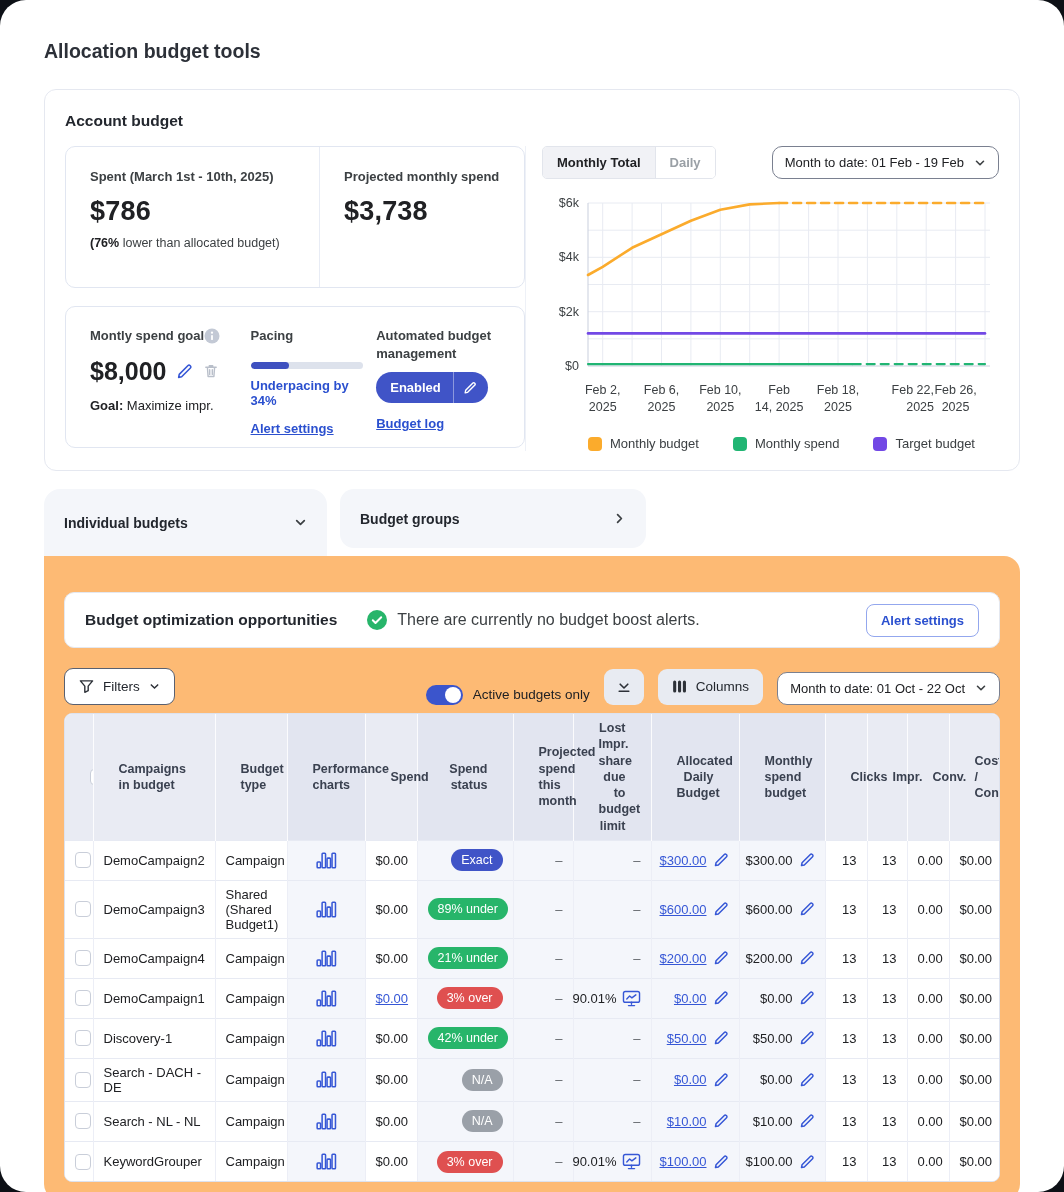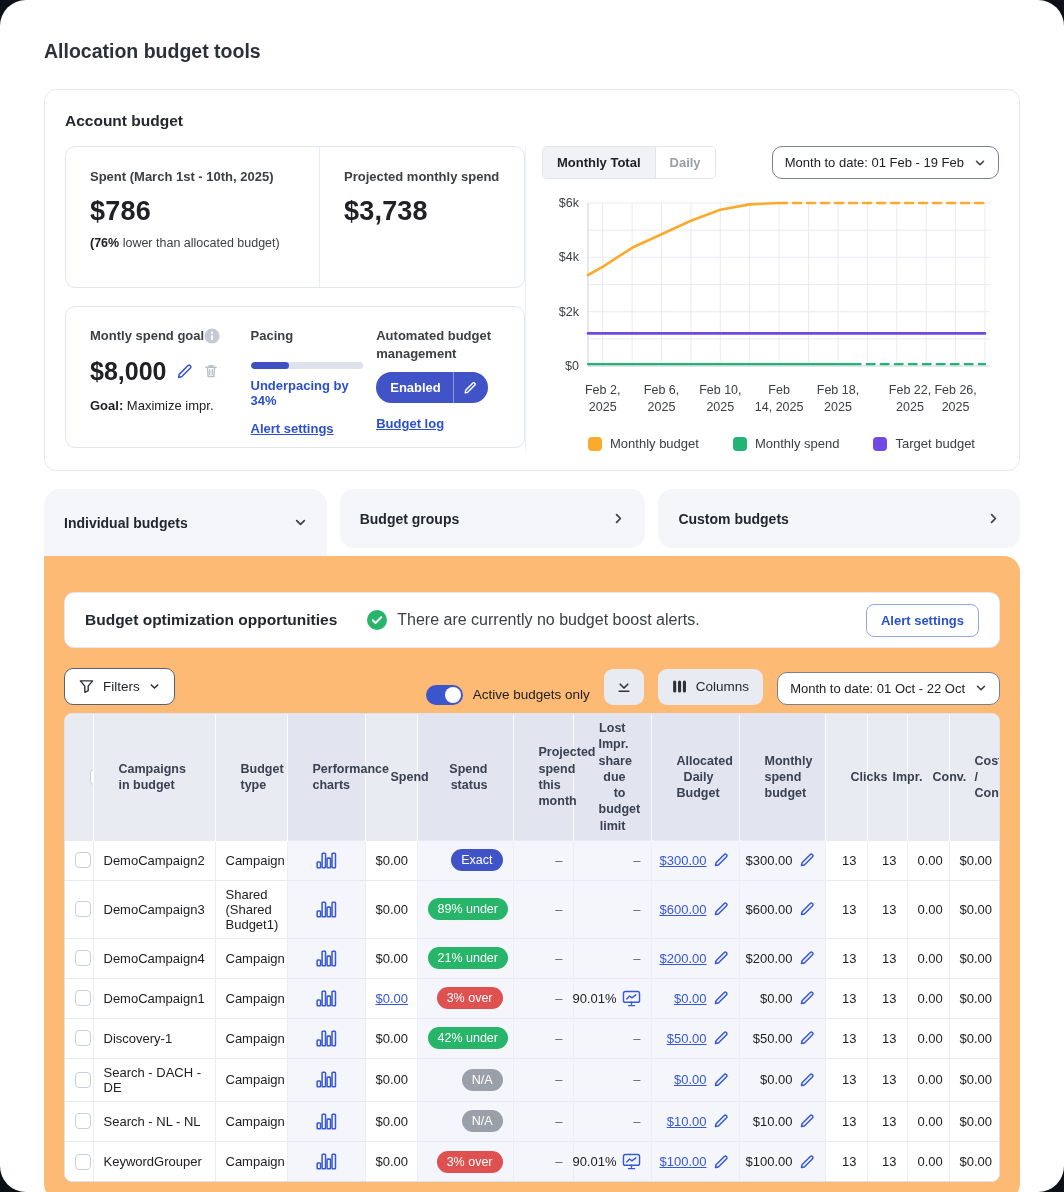--- a/index.html
+++ b/index.html
@@ -246,21 +246,21 @@
               <text x="37" y="118.7" text-anchor="end" font-size="12.5" fill="#3c4043" font-family="Liberation Sans, sans-serif">$2k</text>
               <text x="37" y="64.3" text-anchor="end" font-size="12.5" fill="#3c4043" font-family="Liberation Sans, sans-serif">$4k</text>
               <text x="37" y="10.0" text-anchor="end" font-size="12.5" fill="#3c4043" font-family="Liberation Sans, sans-serif">$6k</text>
             </svg></div>
         <div class="xlabels" id="xlabels">
             <div class="xlabel" style="left: 18.7037px;">Feb 2,<br>2025</div>
             <div class="xlabel" style="left: 77.5185px;">Feb 6,<br>2025</div>
             <div class="xlabel" style="left: 136.333px;">Feb 10,<br>2025</div>
             <div class="xlabel" style="left: 195.148px;">Feb<br>14, 2025</div>
             <div class="xlabel" style="left: 253.963px;">Feb 18,<br>2025</div>
-            <div class="xlabel" style="left: 326px;">Feb 22,<br>2025</div>
+            <div class="xlabel" style="left: 308px; text-align: right;">Feb 22,<br>2025</div>
             <div class="xlabel" style="left: 371.593px;">Feb 26,<br>2025</div>
           </div>
         <div class="legend" id="legend">
             <div class="legend-item">
               <span class="swatch" style="background:#FBAB2C"></span>
               <span>Monthly budget</span>
             </div>
             <div class="legend-item">
               <span class="swatch" style="background:#21B573"></span>
               <span>Monthly spend</span>
@@ -278,28 +278,20 @@
     <div class="tab tab-individual">
       <span>Individual budgets</span>
       <span style="display:flex;">
         <svg width="13" height="13" viewBox="0 0 12 12" fill="none" stroke="#3c4043" stroke-width="1.6" stroke-linecap="round" stroke-linejoin="round">
             <path d="M2.5 4.25L6 7.75L9.5 4.25"></path>
           </svg>
       </span>
     </div>
     <div class="tab tab-groups">
       <span>Budget groups</span>
-      <span style="display:flex;">
-        <svg width="13" height="13" viewBox="0 0 12 12" fill="none" stroke="#3c4043" stroke-width="1.6" stroke-linecap="round" stroke-linejoin="round">
-            <path d="M4.25 2.5L7.75 6L4.25 9.5"></path>
-          </svg>
-      </span>
-    </div>
-    <div class="tab tab-custom">
-      <span>Custom budgets</span>
       <span style="display:flex;">
         <svg width="13" height="13" viewBox="0 0 12 12" fill="none" stroke="#3c4043" stroke-width="1.6" stroke-linecap="round" stroke-linejoin="round">
             <path d="M4.25 2.5L7.75 6L4.25 9.5"></path>
           </svg>
       </span>
     </div>
   </div>
 
   <div class="panel">
 

